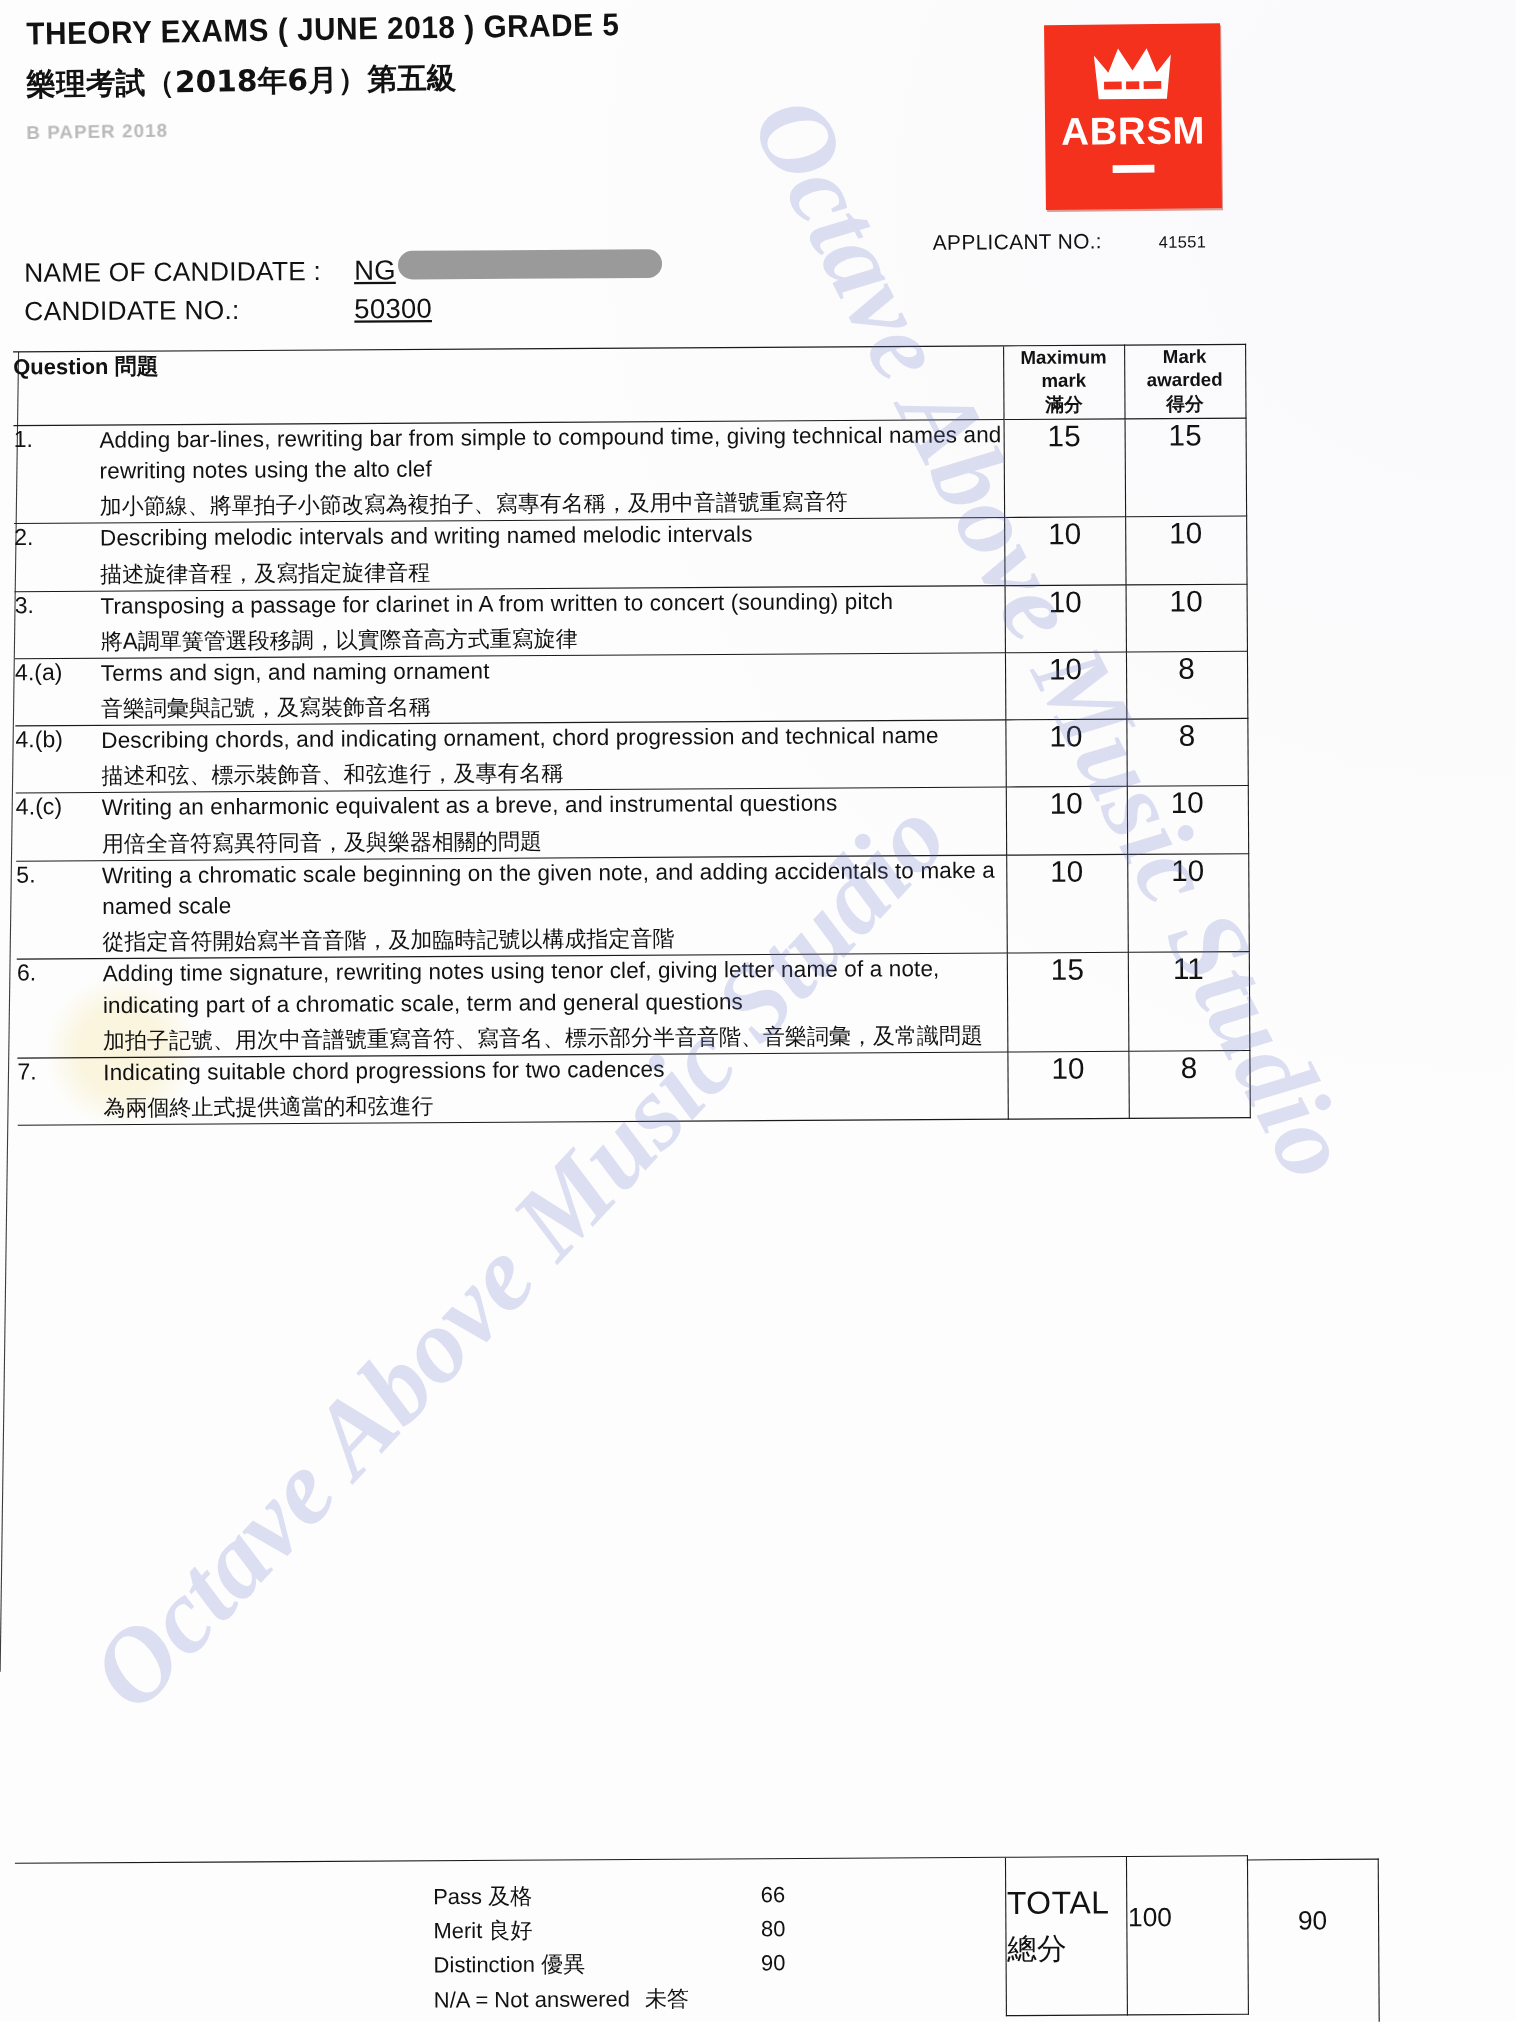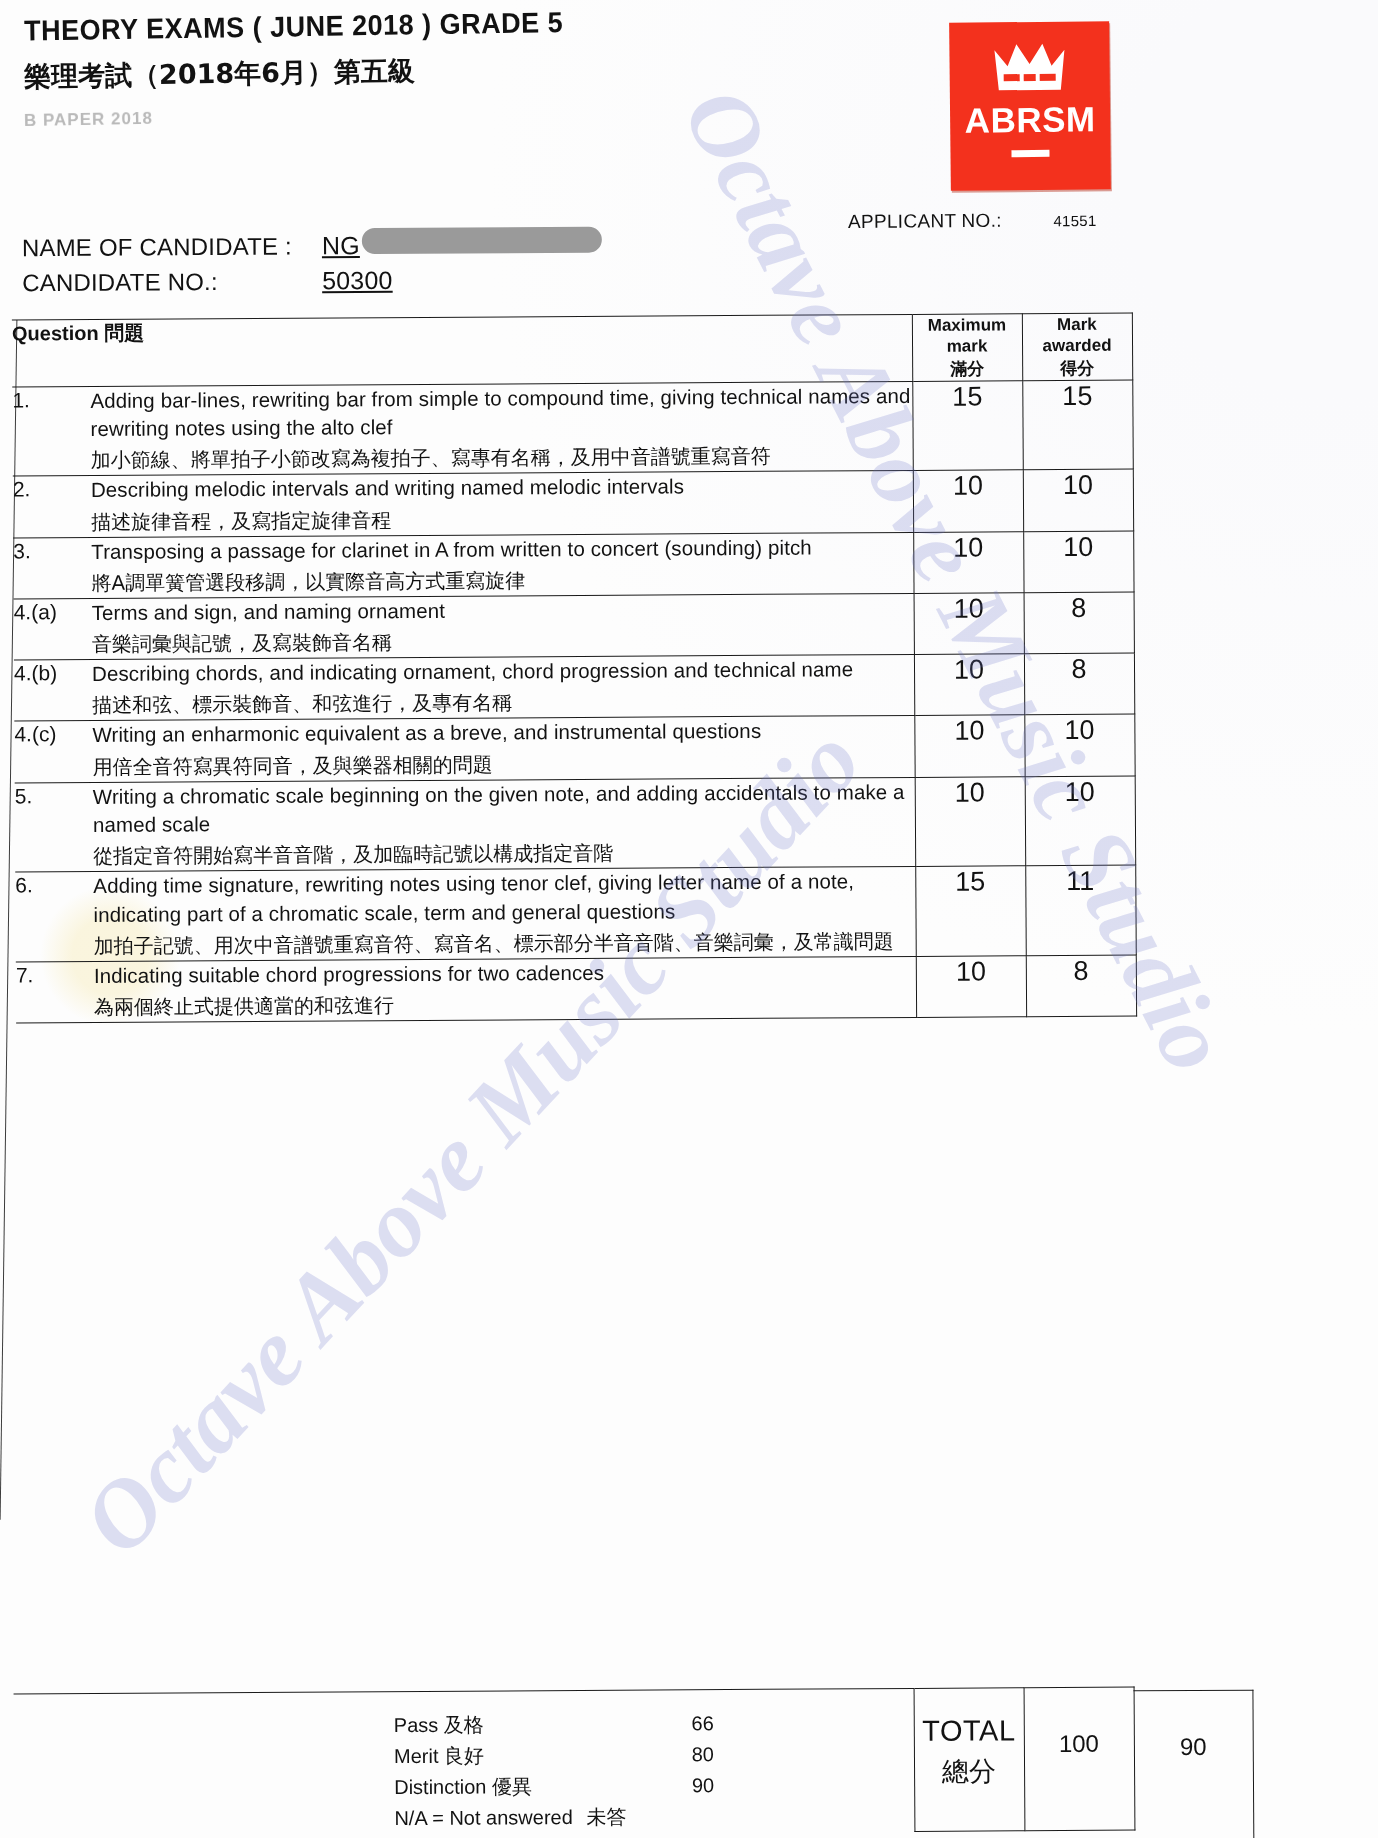--- a/index.html
+++ b/index.html
@@ -271,32 +271,31 @@
   .grade-name .zh { font-family: Liberation Sans, sans-serif; }
   .grade-score { width: 70px; text-align: right; }
   .grade-na {
     font-size: 20px;
     line-height: 1.55;
     white-space: nowrap;
   }
   .grade-na .zh { font-family: "DejaVu Sans", sans-serif; margin-left: 8px; }
 
   td.total-label {
-    text-align: center;
+    text-align: left;
     padding-top: 26px;
     border-left: 1.6px solid #1a1a1a !important;
   }
   .total-en { font-size: 29px; letter-spacing: .5px; }
   .total-zh {
     font-family: "DejaVu Sans", sans-serif;
     font-size: 27px;
     margin-top: 6px;
   }
   td.total-num {
-    text-align: center;
     font-size: 24px;
     padding-top: 42px;
   }
 
   
   .wm {
     position: absolute;
     color: #6a72c8;
     opacity: .22;
     font-weight: 700;

